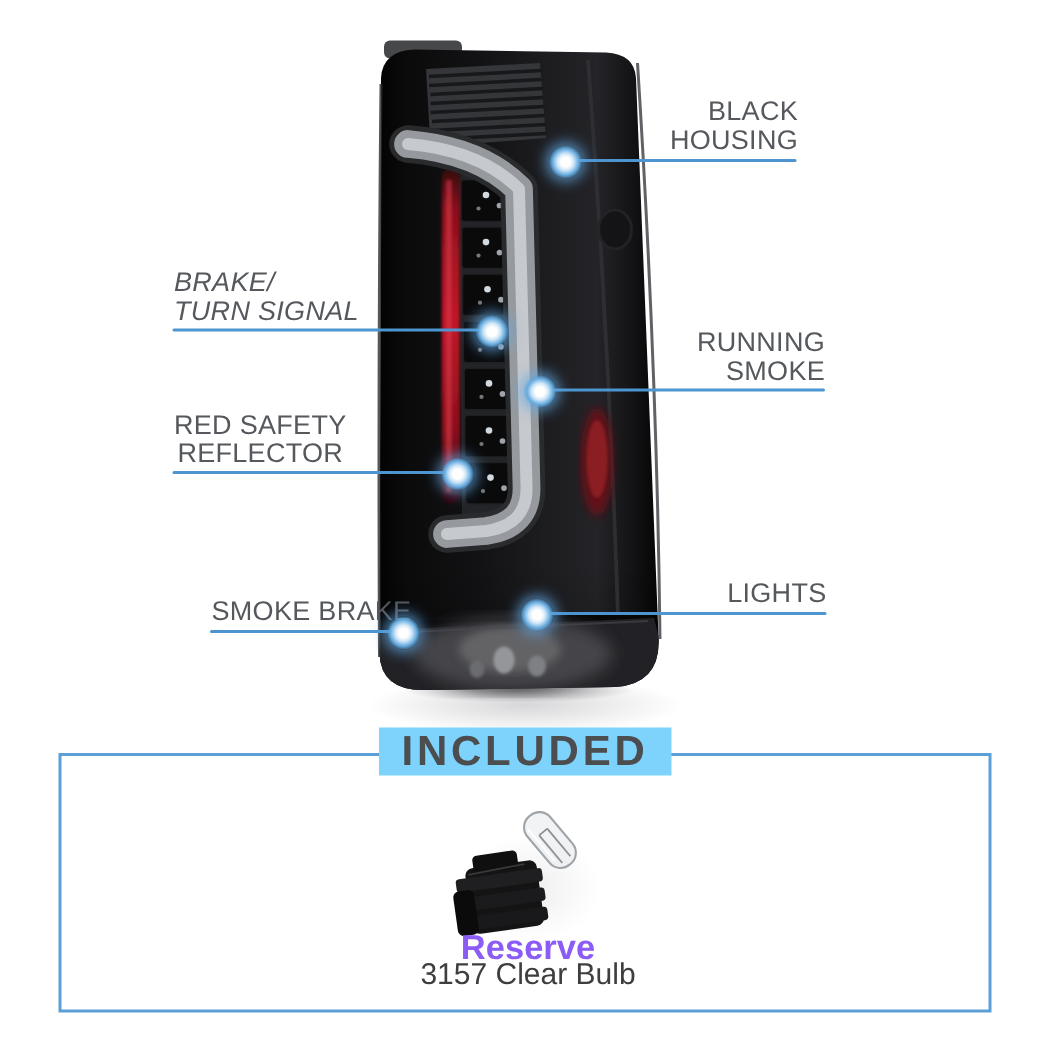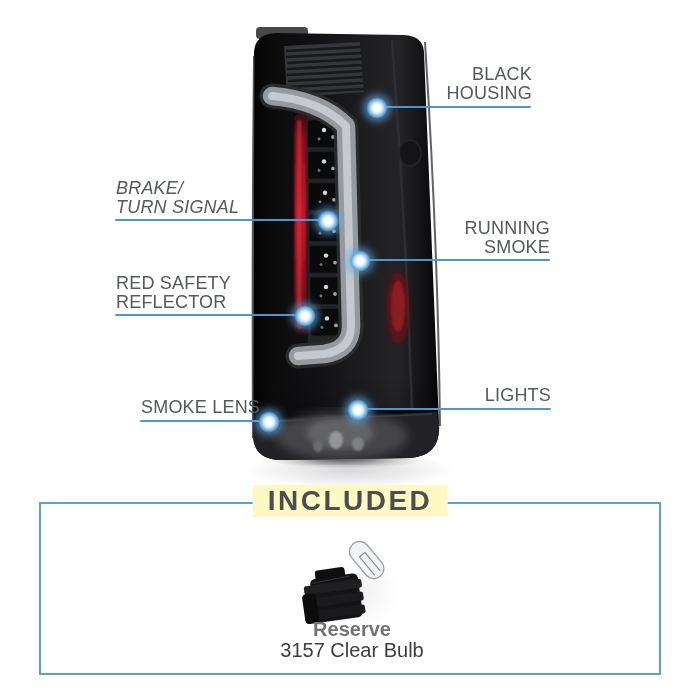--- a/index.html
+++ b/index.html
@@ -39,32 +39,32 @@
 
   .lamp-svg{position:absolute;left:240px;top:26px;}
 
   
   .included-box{
     position:absolute;left:39px;top:502px;width:622px;height:173px;
     border:2px solid #5c9fd6;box-sizing:border-box;background:transparent;
   }
   .included-title{
     position:absolute;top:485px;left:50%;transform:translateX(-50%);
-    background:#fef9c3;padding:0 15px;
+    background:#7dd3fc;padding:0 15px;
     font-size:28px;font-weight:bold;letter-spacing:2.5px;color:#4b4d4f;
     z-index:5;white-space:nowrap;
   }
   .bulb-shade{
     position:absolute;left:295px;top:544px;width:120px;height:96px;
     background:radial-gradient(ellipse closest-side,rgba(140,140,148,.14),rgba(140,140,148,0) 75%);
   }
   .bulb-svg{position:absolute;left:293px;top:540px;}
   .bulb-name{
     position:absolute;left:152px;top:618px;width:400px;text-align:center;
-    font-size:20px;font-weight:bold;color:#737373;
+    font-size:23px;font-weight:bold;color:#8b5cf6;
   }
   .bulb-desc{
     position:absolute;left:152px;top:639px;width:400px;text-align:center;
     font-size:20px;font-weight:400;color:#3d3e40;
   }
 </style>
 </head>
 <body>
 
 <div class="scene">
@@ -204,26 +204,26 @@
   <div class="callout-label" style="top:179px;left:116px;font-style:italic;">BRAKE/
 TURN SIGNAL</div>
   <div class="callout-line" style="left:115px;top:219px;width:213px;"></div>
   <div class="callout-dot" style="left:328px;top:221px;"></div>
 
   <div class="callout-label align-right" style="top:219px;right:150px;">RUNNING
 SMOKE</div>
   <div class="callout-line" style="left:360px;top:259px;width:190px;"></div>
   <div class="callout-dot" style="left:360px;top:261px;"></div>
 
-  <div class="callout-label" style="top:274px;left:116px;">RED SAFETY
+  <div class="callout-label" style="top:274px;left:116px;text-align:center;">RED SAFETY
 REFLECTOR</div>
   <div class="callout-line" style="left:115px;top:314px;width:190px;"></div>
   <div class="callout-dot" style="left:305px;top:316px;"></div>
 
-  <div class="callout-label" style="top:398px;left:141px;">SMOKE LENS</div>
+  <div class="callout-label" style="top:398px;left:141px;">SMOKE BRAKE</div>
   <div class="callout-line" style="left:140px;top:420px;width:129px;"></div>
   <div class="callout-dot" style="left:269px;top:422px;"></div>
 
   <div class="callout-label align-right" style="top:386px;right:149px;">LIGHTS</div>
   <div class="callout-line" style="left:358px;top:408px;width:193px;"></div>
   <div class="callout-dot" style="left:358px;top:410px;"></div>
 
   <div class="included-box"></div>
   <div class="included-title">INCLUDED</div>
 

